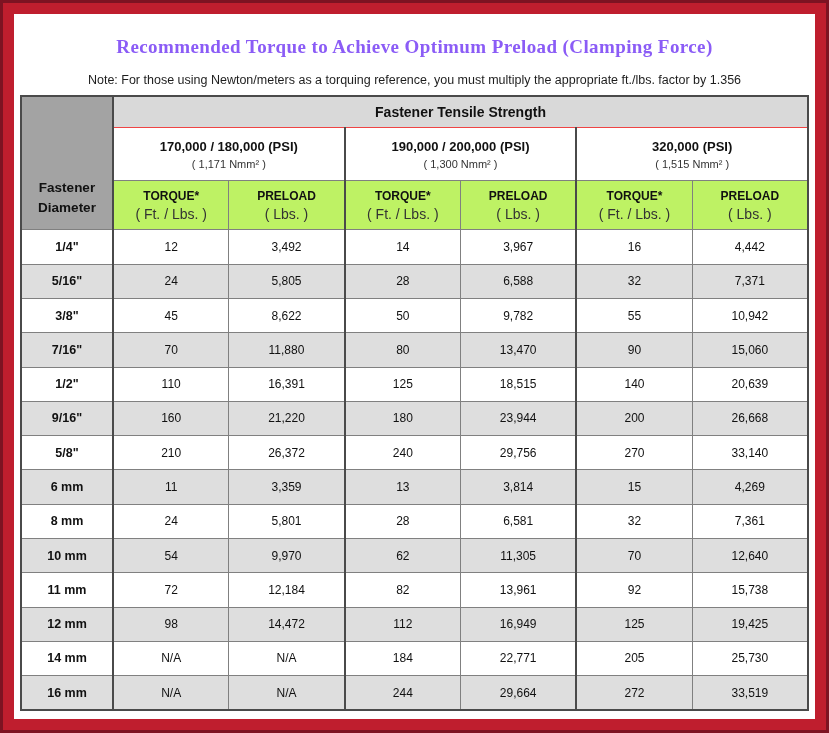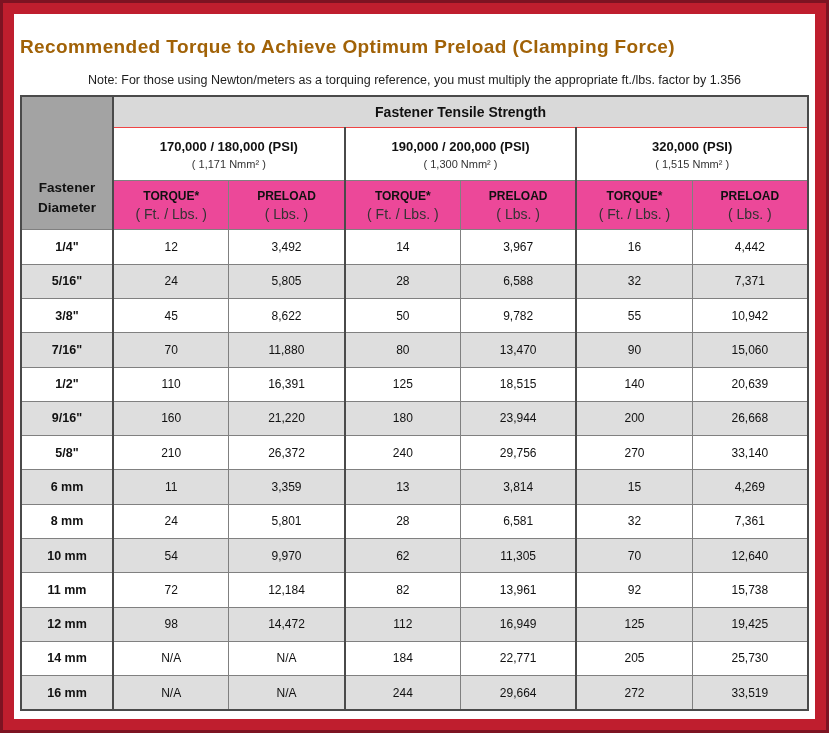--- a/index.html
+++ b/index.html
@@ -9,25 +9,26 @@
     border: 3px solid #7d1322;
     padding: 11px;
     font-family: "Liberation Sans", sans-serif;
   }
   .sheet {
     background: #ffffff; width: 100%; height: 100%; box-sizing: border-box;
     padding: 6px 6px 8px 6px;
     display: flex; flex-direction: column;
   }
   .title {
-    font-family: Liberation Sans, sans-serif;
+    text-align: center;
+    font-family: Liberation Serif, serif;
     font-weight: bold;
     font-size: 19px;
     letter-spacing: 0.4px;
-    color: #a16207;
+    color: #8b5cf6;
     margin-top: 12px;
     line-height: 1.55;
   }
   .title sup { font-size: 11px; }
   .note {
     text-align: center;
     font-size: 12.5px;
     color: #1d1d1d;
     margin: 12px 0 8px 0;
   }
@@ -58,21 +59,21 @@
     font-weight: bold;
     font-size: 13.5px;
     vertical-align: bottom;
     padding-bottom: 12px;
     border-right: 2px solid #4a4a4a;
     line-height: 1.45;
   }
   .psi-row th { background: #ffffff; height: 48px; font-weight: normal; }
   .psi-main { font-weight: bold; font-size: 13px; }
   .psi-sub  { font-size: 11px; color: #333; margin-top: 4px; }
-  .sub-row th { background: #ec4899; height: 44px; font-weight: normal; }
+  .sub-row th { background: #bef264; height: 44px; font-weight: normal; }
   .sub-main { font-weight: bold; font-size: 12px; }
   .sub-unit { font-size: 14px; color: #333; margin-top: 3px; }
   .group-start { border-left: 2px solid #4a4a4a; }
   tbody tr { background: #ffffff; height: 30px; }
   tbody tr.alt { background: #dedede; }
   tbody th {
     font-weight: bold;
     font-size: 12.5px;
     border-right: 2px solid #4a4a4a;
   }

